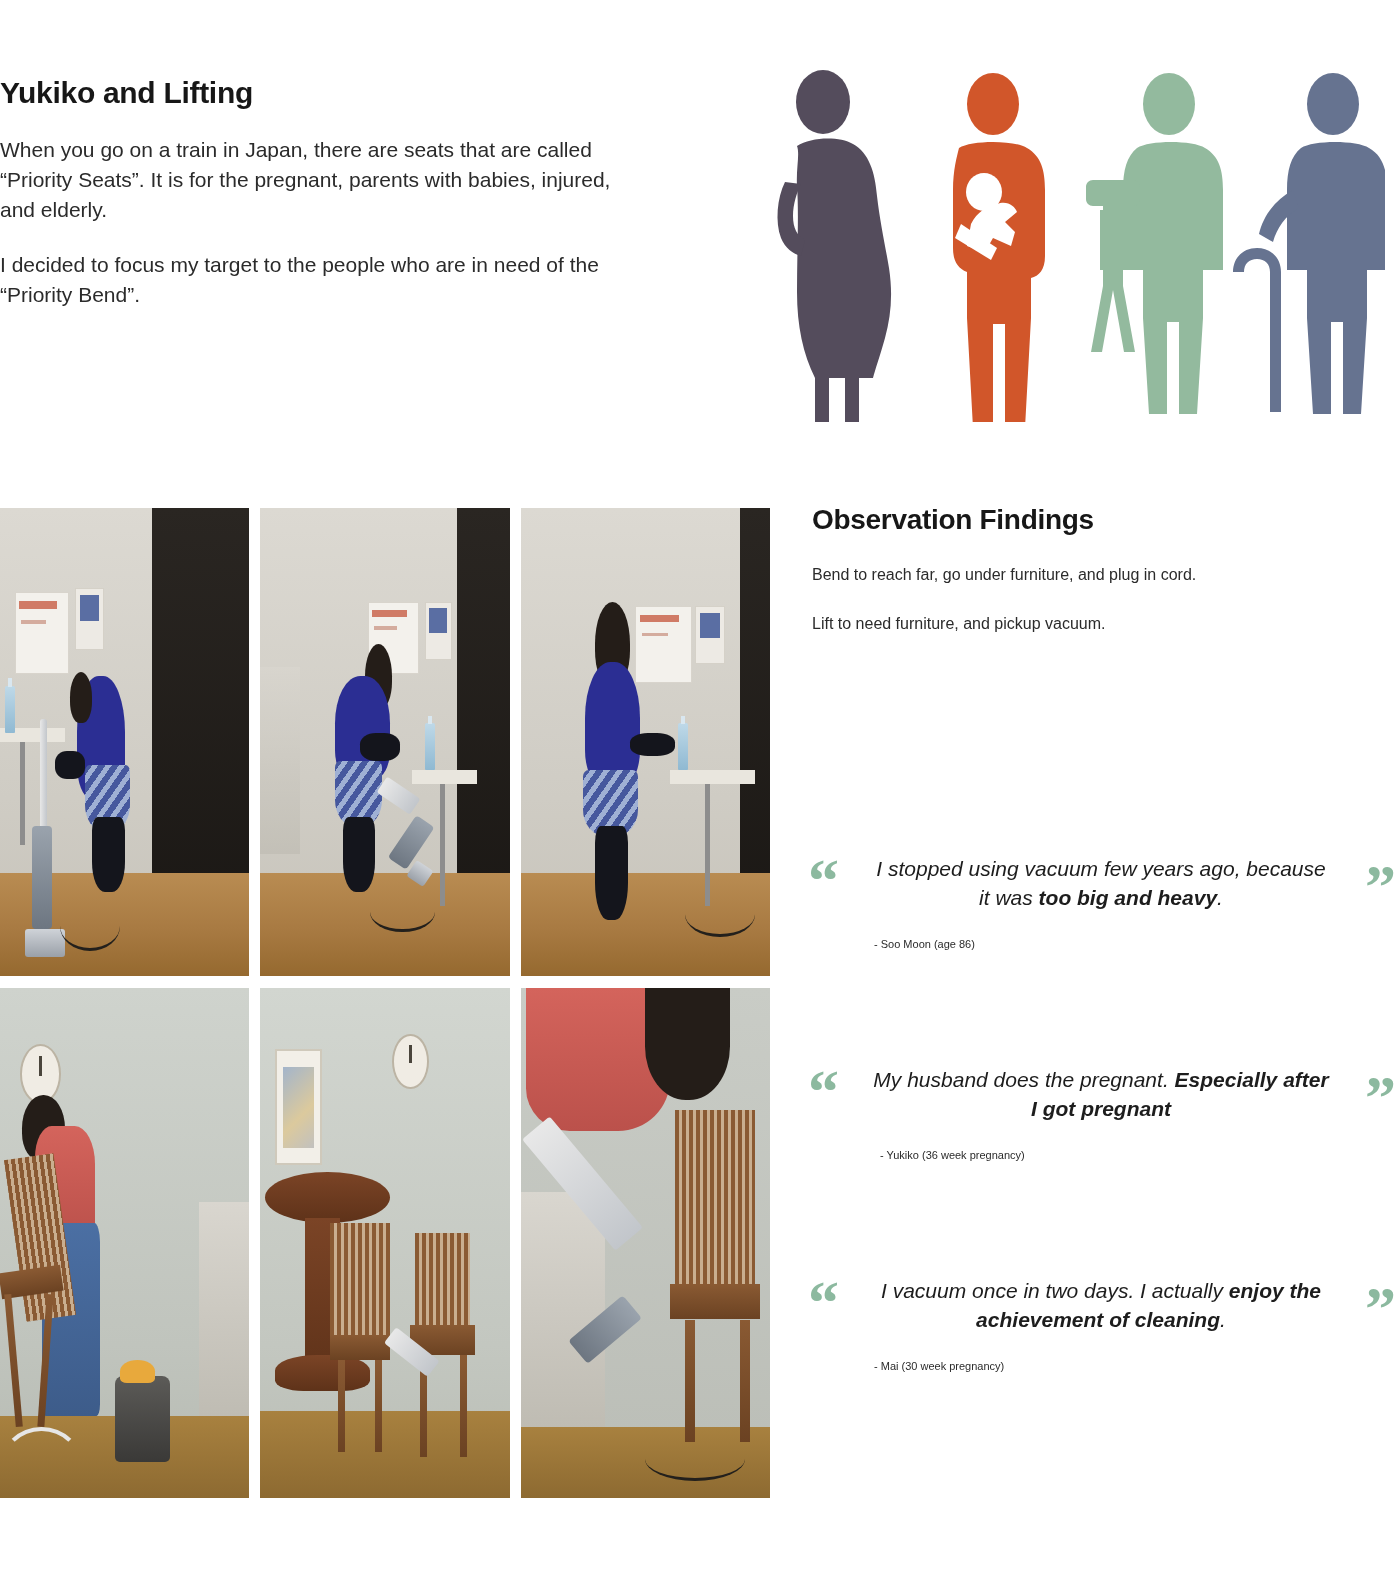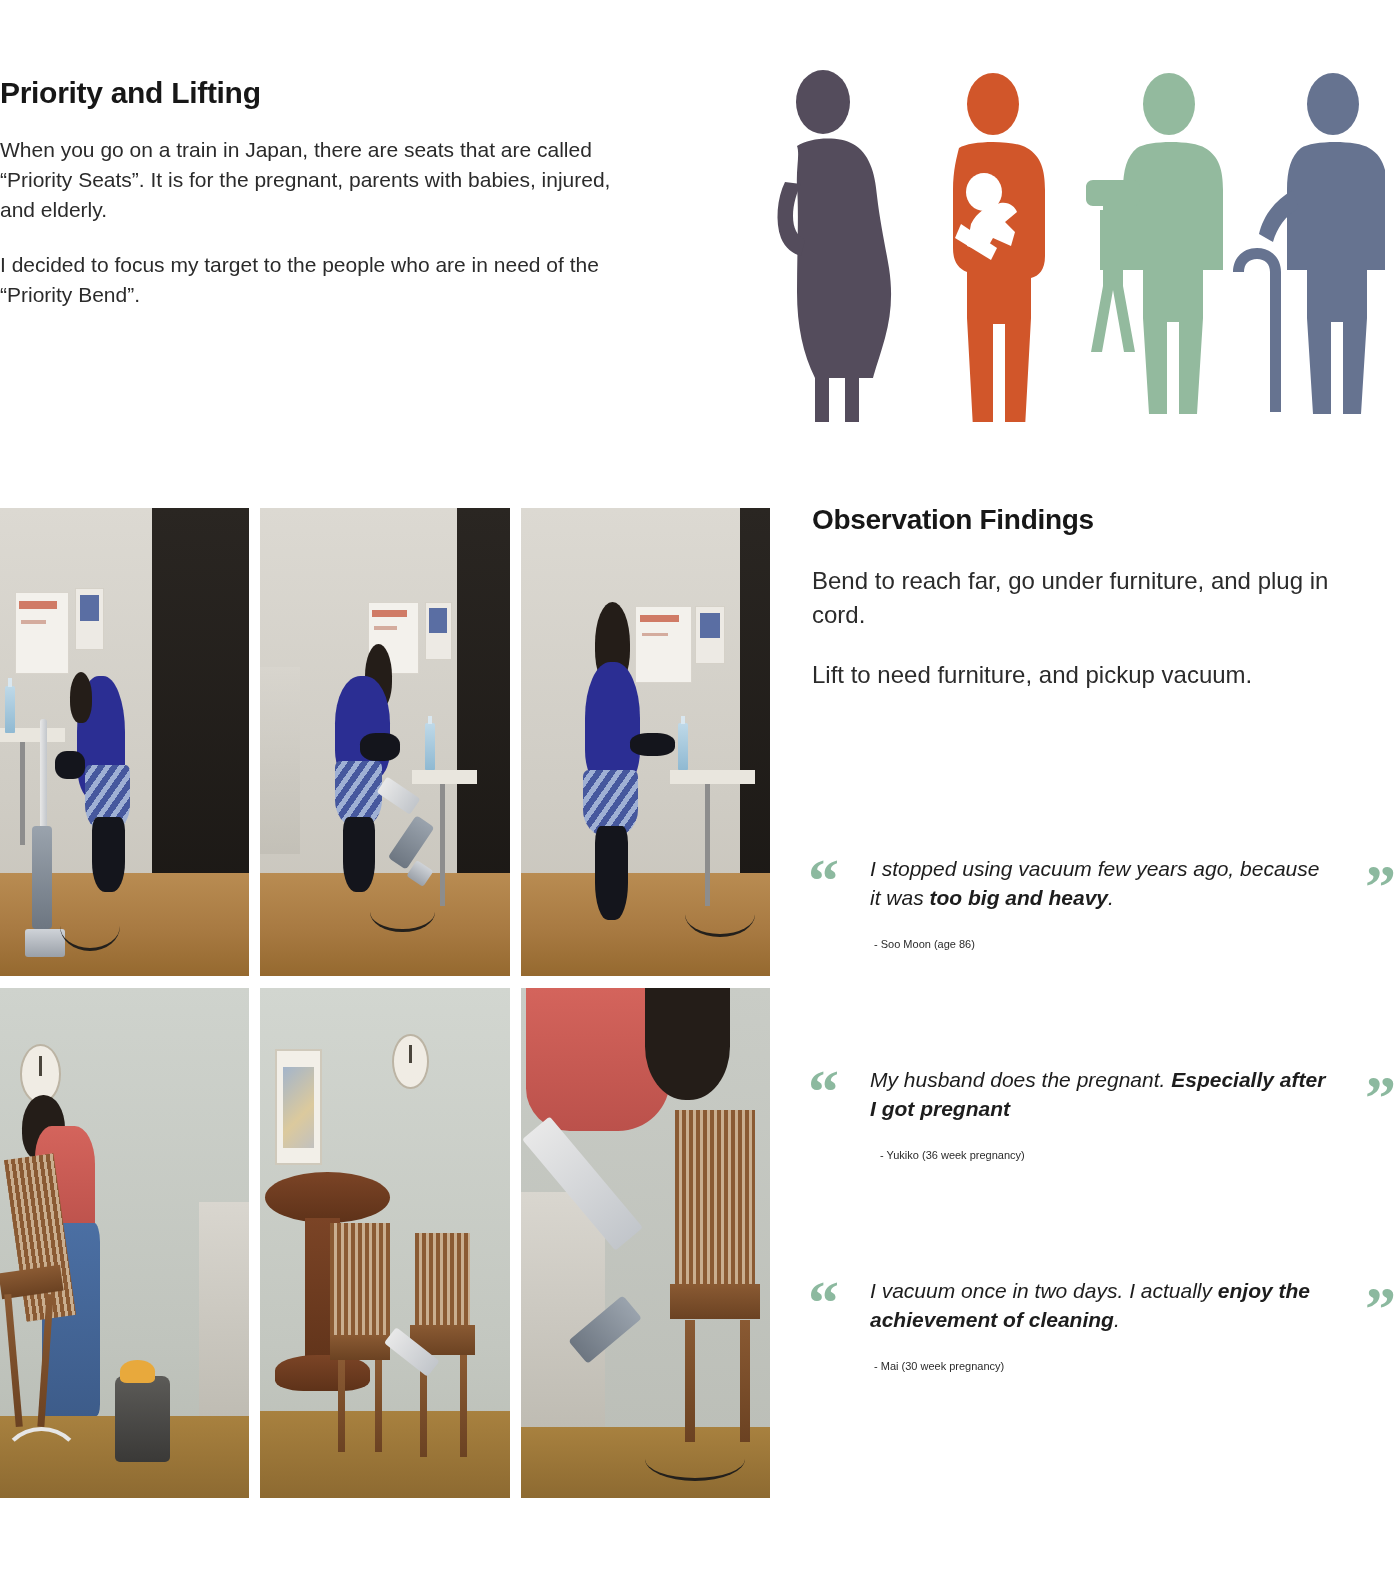--- a/index.html
+++ b/index.html
@@ -78,56 +78,56 @@
   .canister .y{position:absolute;left:10%;top:-18%;width:64%;height:26%;background:#e8a93c;border-radius:50% 50% 20% 20%;}
   .hose{position:absolute;border:4px solid #e6e6e6;border-color:#e6e6e6 transparent transparent transparent;border-radius:50%;}
 
   
   .findings{position:absolute;left:812px;top:505px;width:560px;}
   .h2{
     font-size:28px;font-weight:bold;letter-spacing:-0.3px;
     color:#171717;margin:0 0 28px 0;line-height:1.1;
   }
   .findings p{
-    font-size:24px;line-height:1.42;color:#2b2b2b;
+    font-size:16px;line-height:1.42;color:#2b2b2b;
     margin:0 0 26px 0;font-weight:300;
   }
   .findings p:last-child{margin-bottom:0;}
 
   
   .quotes{position:absolute;left:808px;top:855px;width:580px;}
   .quote-block{position:relative;margin-bottom:116px;}
   .quote-block:last-child{margin-bottom:0;}
   .qmark{
     position:absolute;top:-6px;
     font-family:"Liberation Serif",serif;
     font-size:62px;line-height:1;font-weight:bold;
     color:#8cb99f;user-select:none;
   }
   .qmark.open{left:0;}
   .qmark.close{right:-8px;top:0px;}
   .quote-text{
     margin:0 0 0 62px;padding-right:56px;
     font-size:21px;line-height:1.36;
-    font-style:italic;color:#1d1d1d;font-weight:300;
+    font-style:italic;color:#1d1d1d;font-weight:300;text-align:center;
   }
   .quote-text .em{font-weight:bold;font-style:italic;}
   .quote-attr{
     margin:26px 0 0 66px;
     font-size:11px;color:#2b2b2b;font-weight:300;font-style:normal;
   }
   .quote-block.indent .quote-attr{margin-left:72px;}
 </style>
 </head>
 <body>
 
 <div class="page">
 
   <div class="intro">
-    <h1 class="h1">Priority and Lifting</h1>
+    <h1 class="h1">Yukiko and Lifting</h1>
     <p>When you go on a train in Japan, there are seats that are called “Priority Seats”. It is for the pregnant, parents with babies, injured, and elderly.</p>
     <p>I decided to focus my target to the people who are in need of the “Priority Bend”.</p>
   </div>
 
   <div class="pictos">
     <svg viewBox="0 0 640 360" xmlns="http://www.w3.org/2000/svg">
 
       <g fill="#544C5C">
         <ellipse cx="78" cy="40" rx="27" ry="32"></ellipse>
         <path d="M52 84 c14,-9 42,-10 56,-2 c16,9 22,28 24,52 c3,26 8,48 12,72

